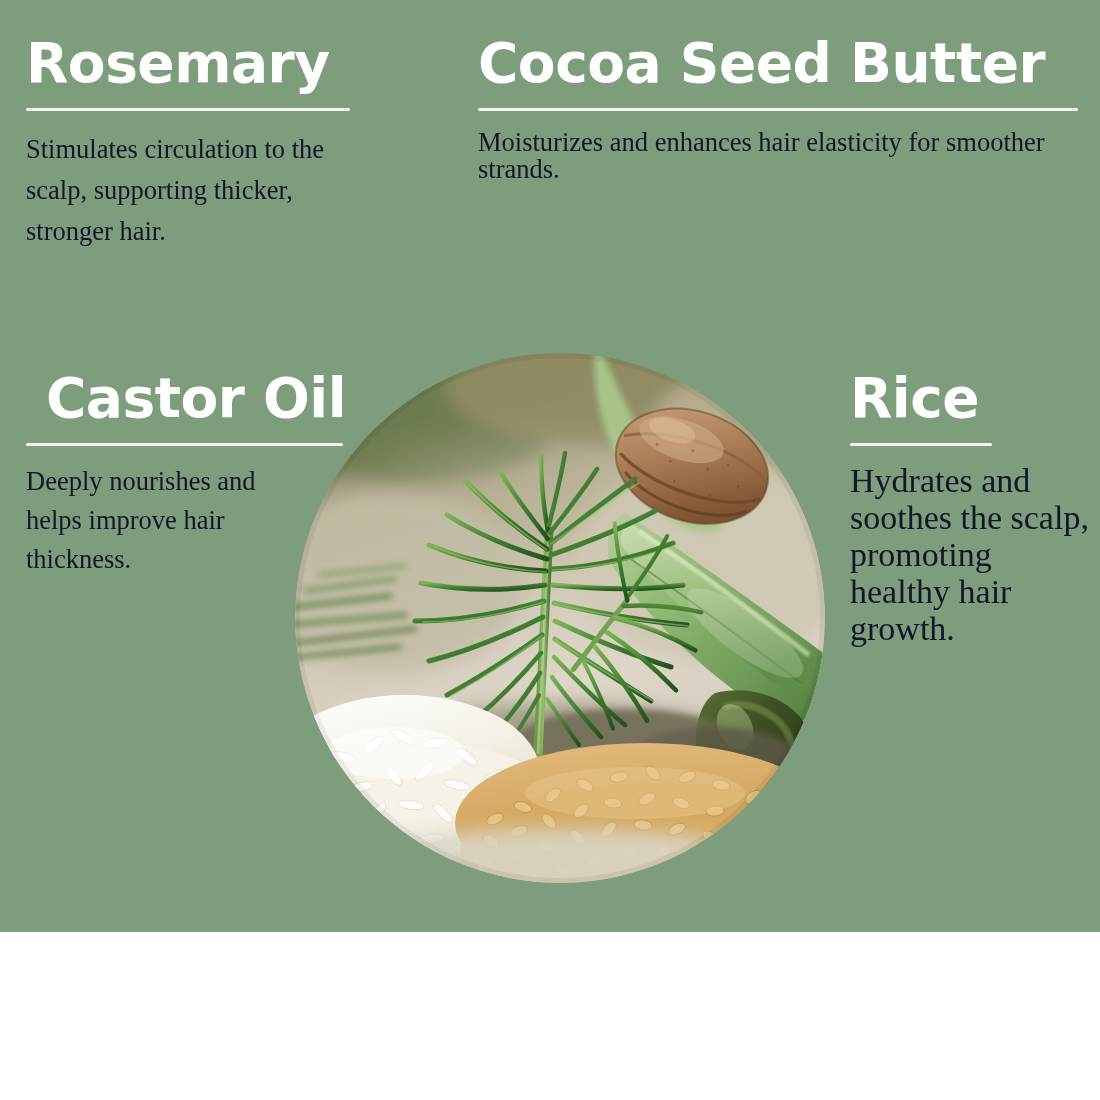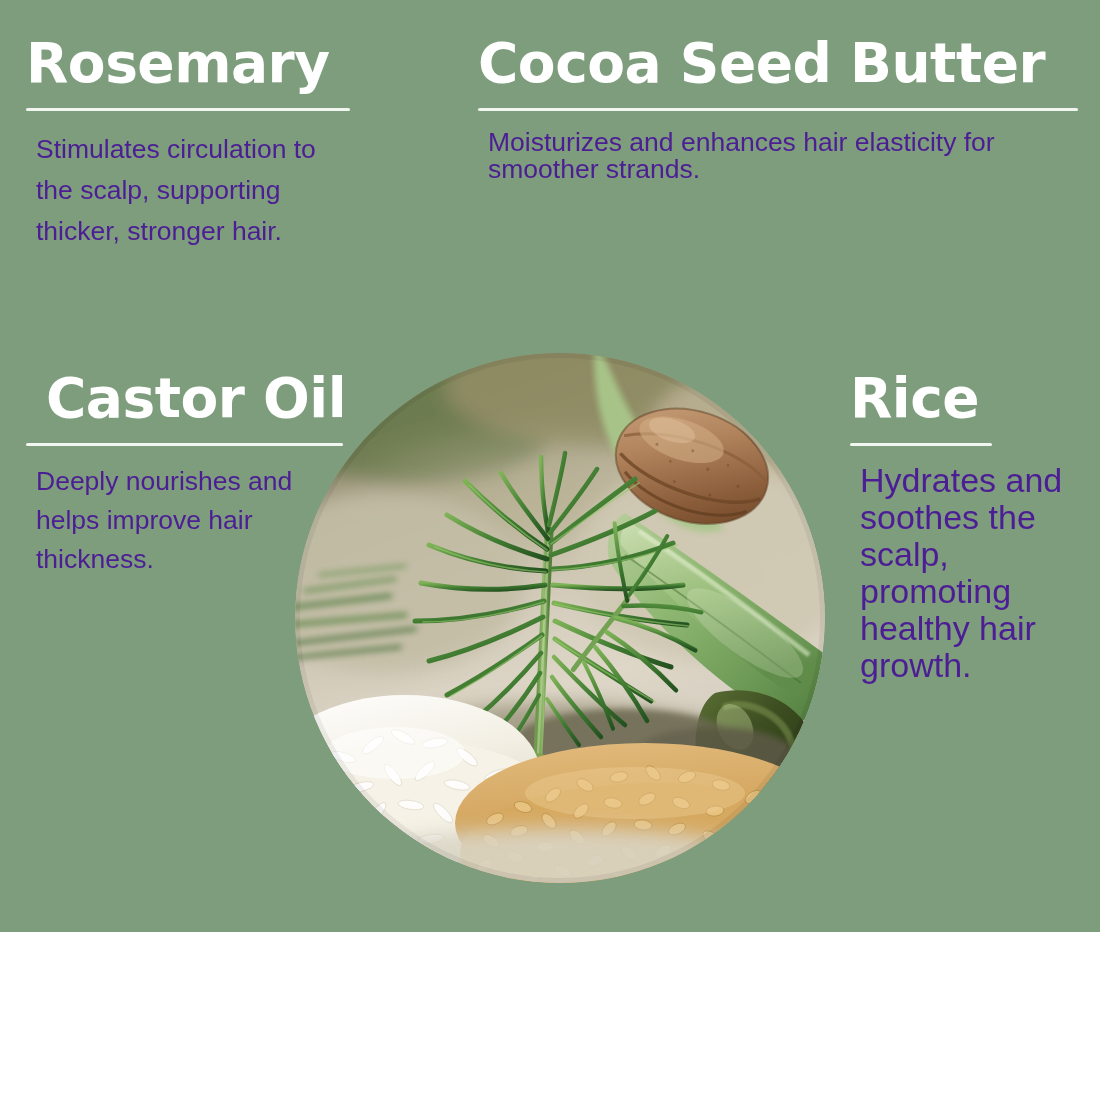--- a/index.html
+++ b/index.html
@@ -30,24 +30,24 @@
     line-height: 1.0;
     margin: 0;
     white-space: nowrap;
   }
   .rule {
     height: 3px;
     background: #f2f6f1;
     border-radius: 2px;
   }
   .card-desc {
-    color: #4c1d95;
-    font-family: Liberation Sans, sans-serif;
+    color: #0f172a;
+    font-family: Liberation Serif, serif;
     font-weight: 400;
-    margin: 10px;
+    margin: 0;
   }
 
   
   #card-rosemary { left: 26px; top: 36px; width: 340px; }
   #card-rosemary .card-title { font-size: 55px; }
   #card-rosemary .rule { width: 324px; margin-top: 17px; }
   #card-rosemary .card-desc { font-size: 26.5px; line-height: 41px; margin-top: 18px; width: 320px; }
 
   #card-cocoa { left: 478px; top: 36px; width: 605px; }
   #card-cocoa .card-title { font-size: 55px; }

